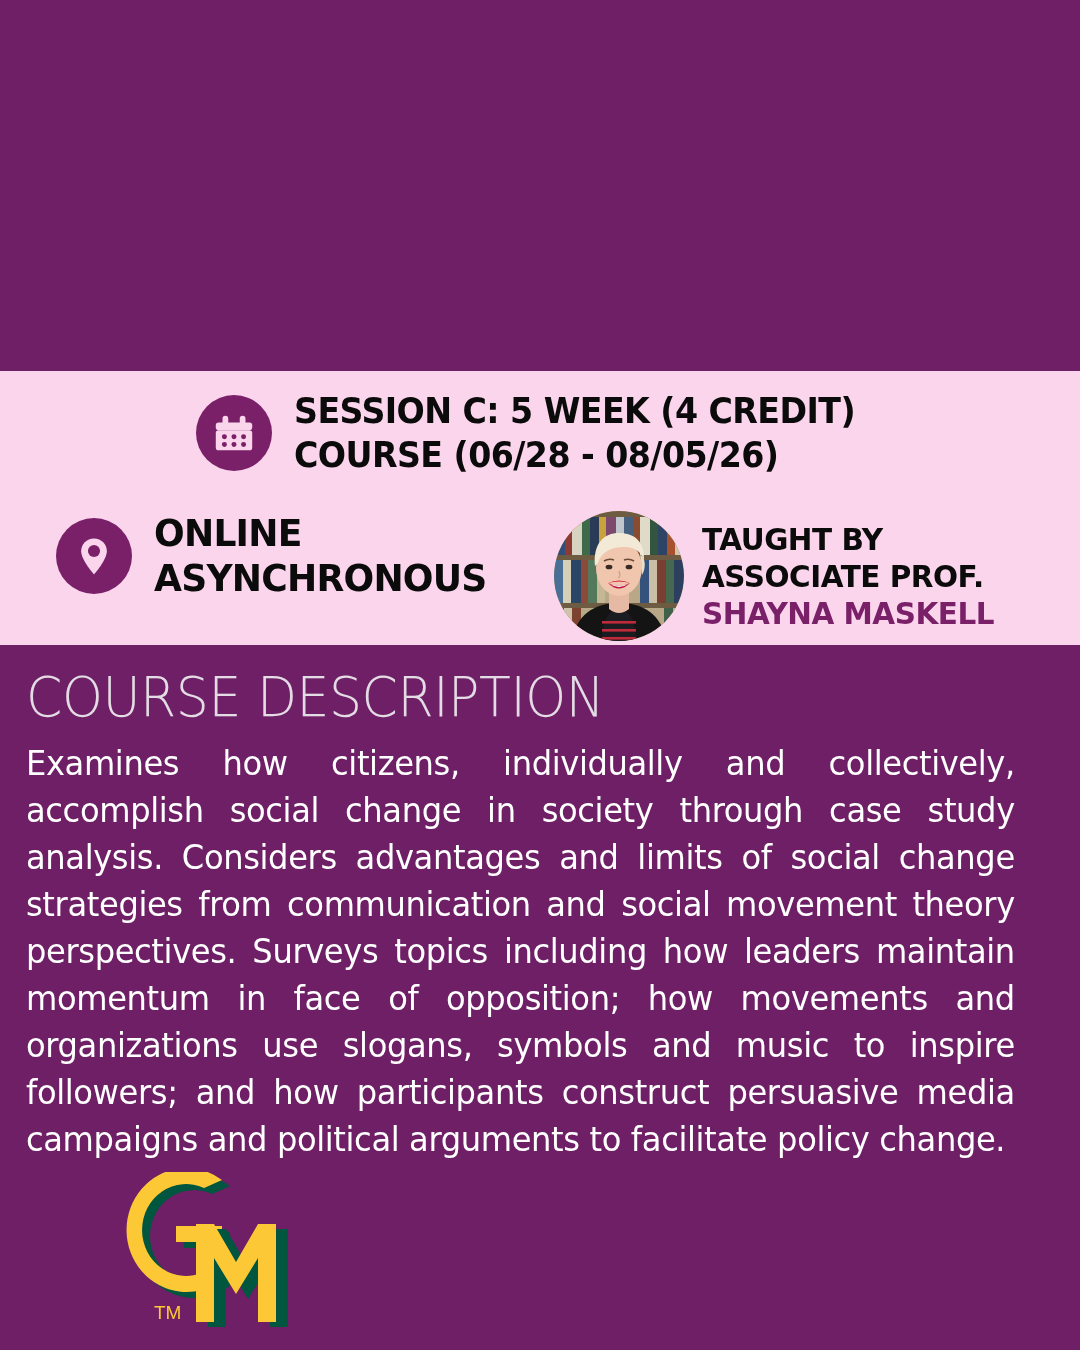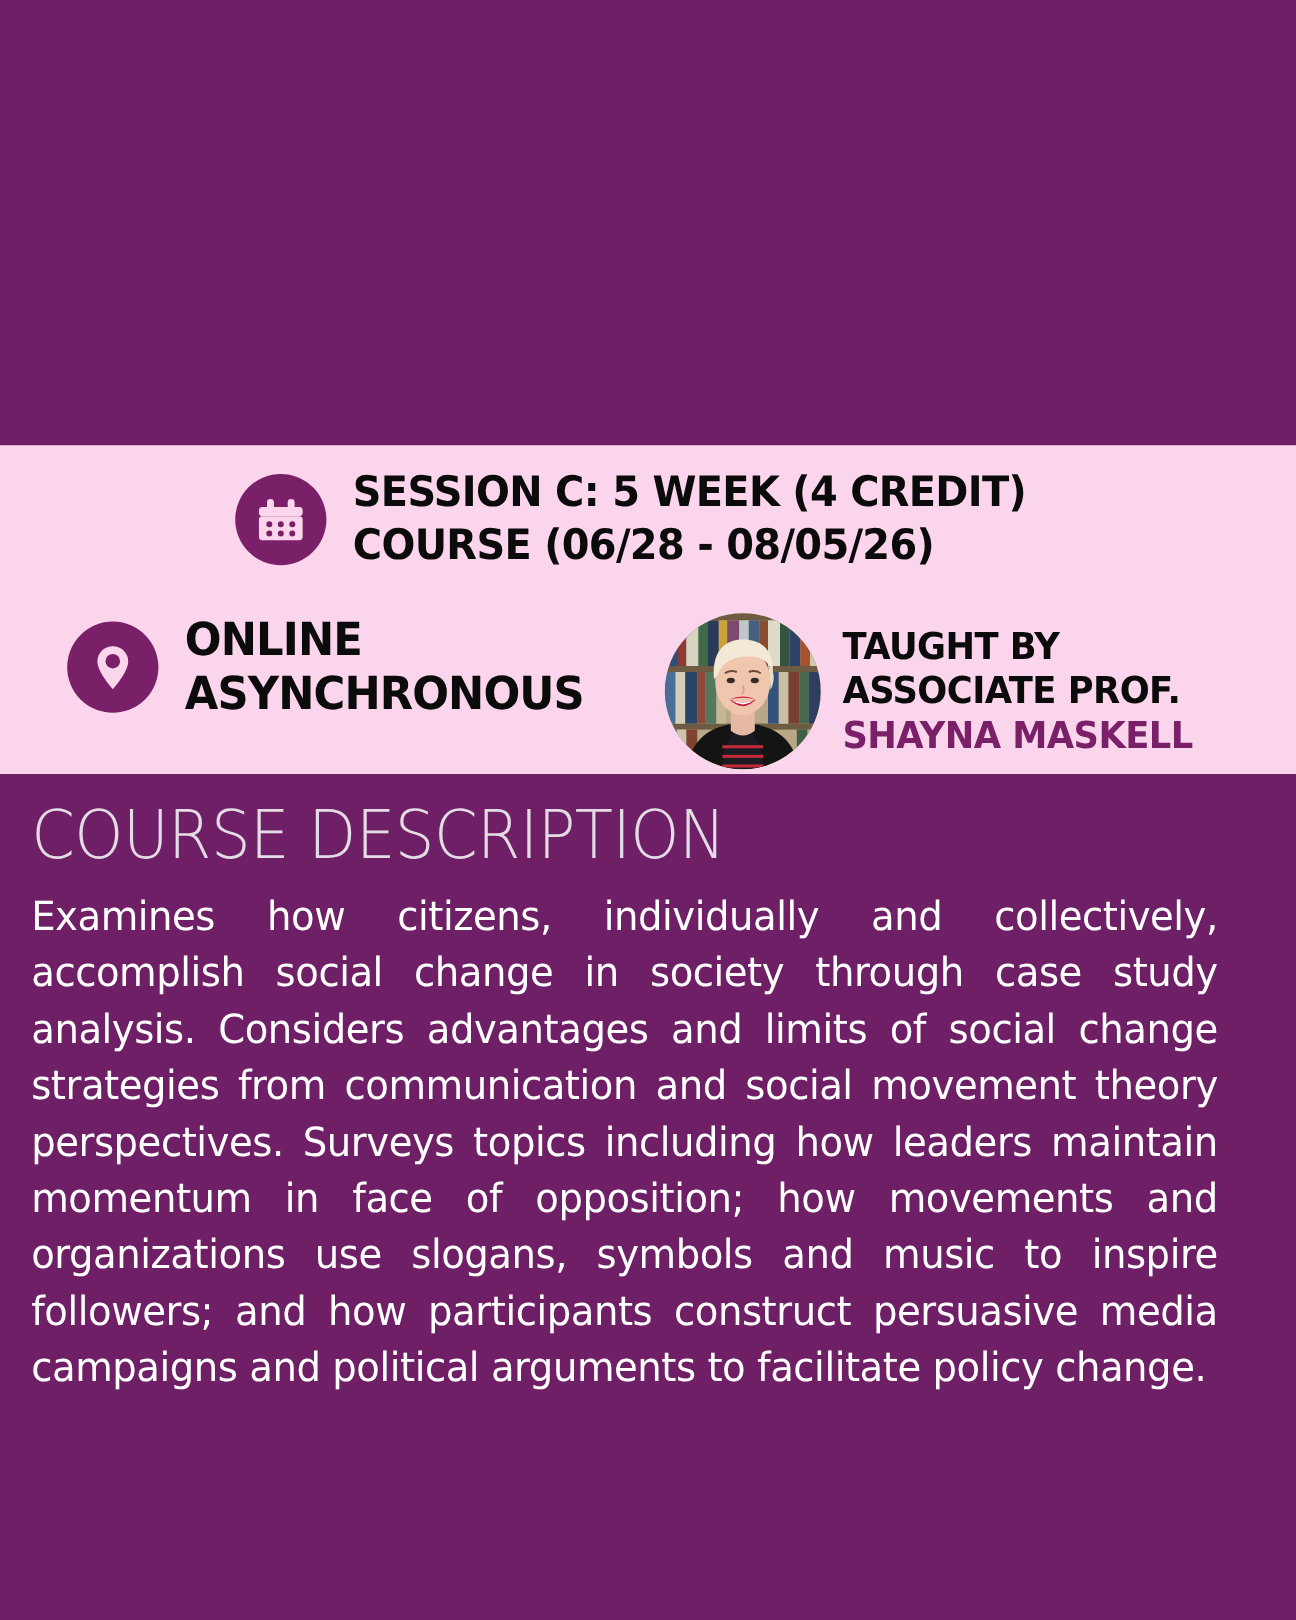--- a/index.html
+++ b/index.html
@@ -410,17 +410,34 @@
     </div>
   </div>
 
   <div class="desc-band">
     <div class="desc-heading">COURSE DESCRIPTION</div>
     <div class="desc-body">Examines how citizens, individually and collectively, accomplish social change in society through case study analysis. Considers advantages and limits of social change strategies from communication and social movement theory perspectives. Surveys topics including how leaders maintain momentum in face of opposition; how movements and organizations use slogans, symbols and music to inspire followers; and how participants construct persuasive media campaigns and political arguments to facilitate policy change.</div>
   </div>
 
   <div class="footer-logo">
 
+    <div class="gm-mark">
+      <svg width="215" height="165" viewBox="0 0 215 165" aria-hidden="true">
+
+        <path d="M78 16 A44 46 0 1 0 78 100 L78 70 L50 70 L50 54 L96 54 L96 108
+                 A60 62 0 1 1 96 8 Z" fill="#00563F" transform="translate(8,6)"></path>
+
+        <path d="M78 16 A44 46 0 1 0 78 100 L78 70 L50 70 L50 54 L96 54 L96 108
+                 A60 62 0 1 1 96 8 Z" fill="#FDC836"></path>
+
+        <path d="M70 52 L70 150 L88 150 L88 86 L110 122 L132 86 L132 150 L150 150 L150 52
+                 L132 52 L110 90 L88 52 Z" fill="#00563F" transform="translate(12,5)"></path>
+
+        <path d="M70 52 L70 150 L88 150 L88 86 L110 122 L132 86 L132 150 L150 150 L150 52
+                 L132 52 L110 90 L88 52 Z" fill="#FDC836"></path>
+        <text x="28" y="147" font-family="Liberation Sans, sans-serif" font-size="19" font-weight="400" fill="#FDC836">TM</text>
+      </svg>
+    </div>
 
 
   </div>
 
 </div>
 
 </body></html>

